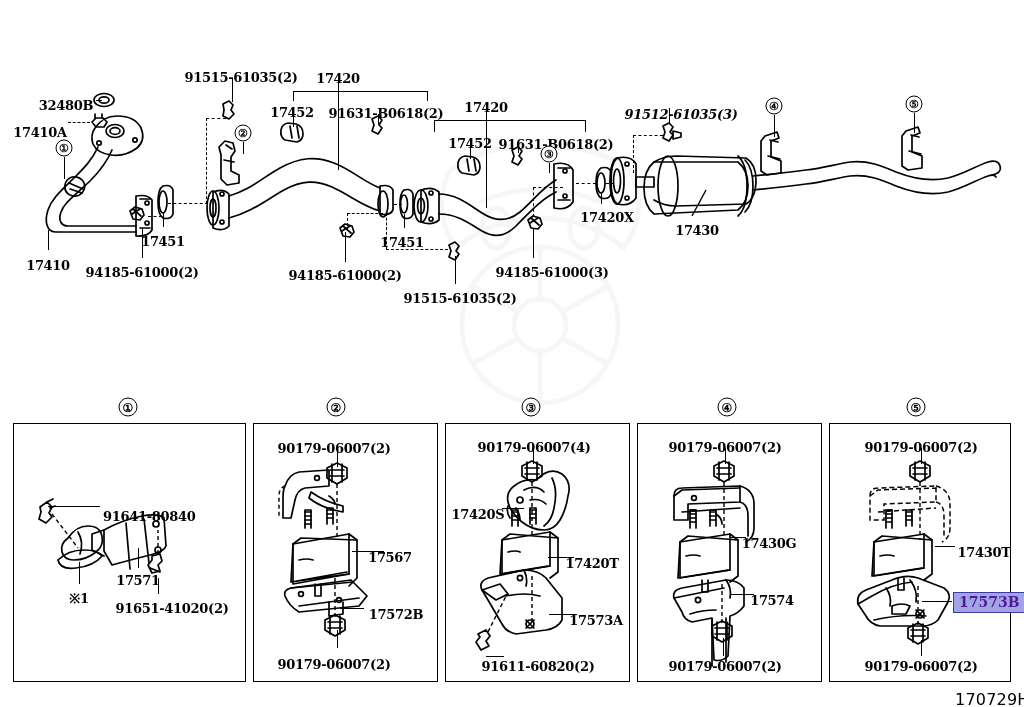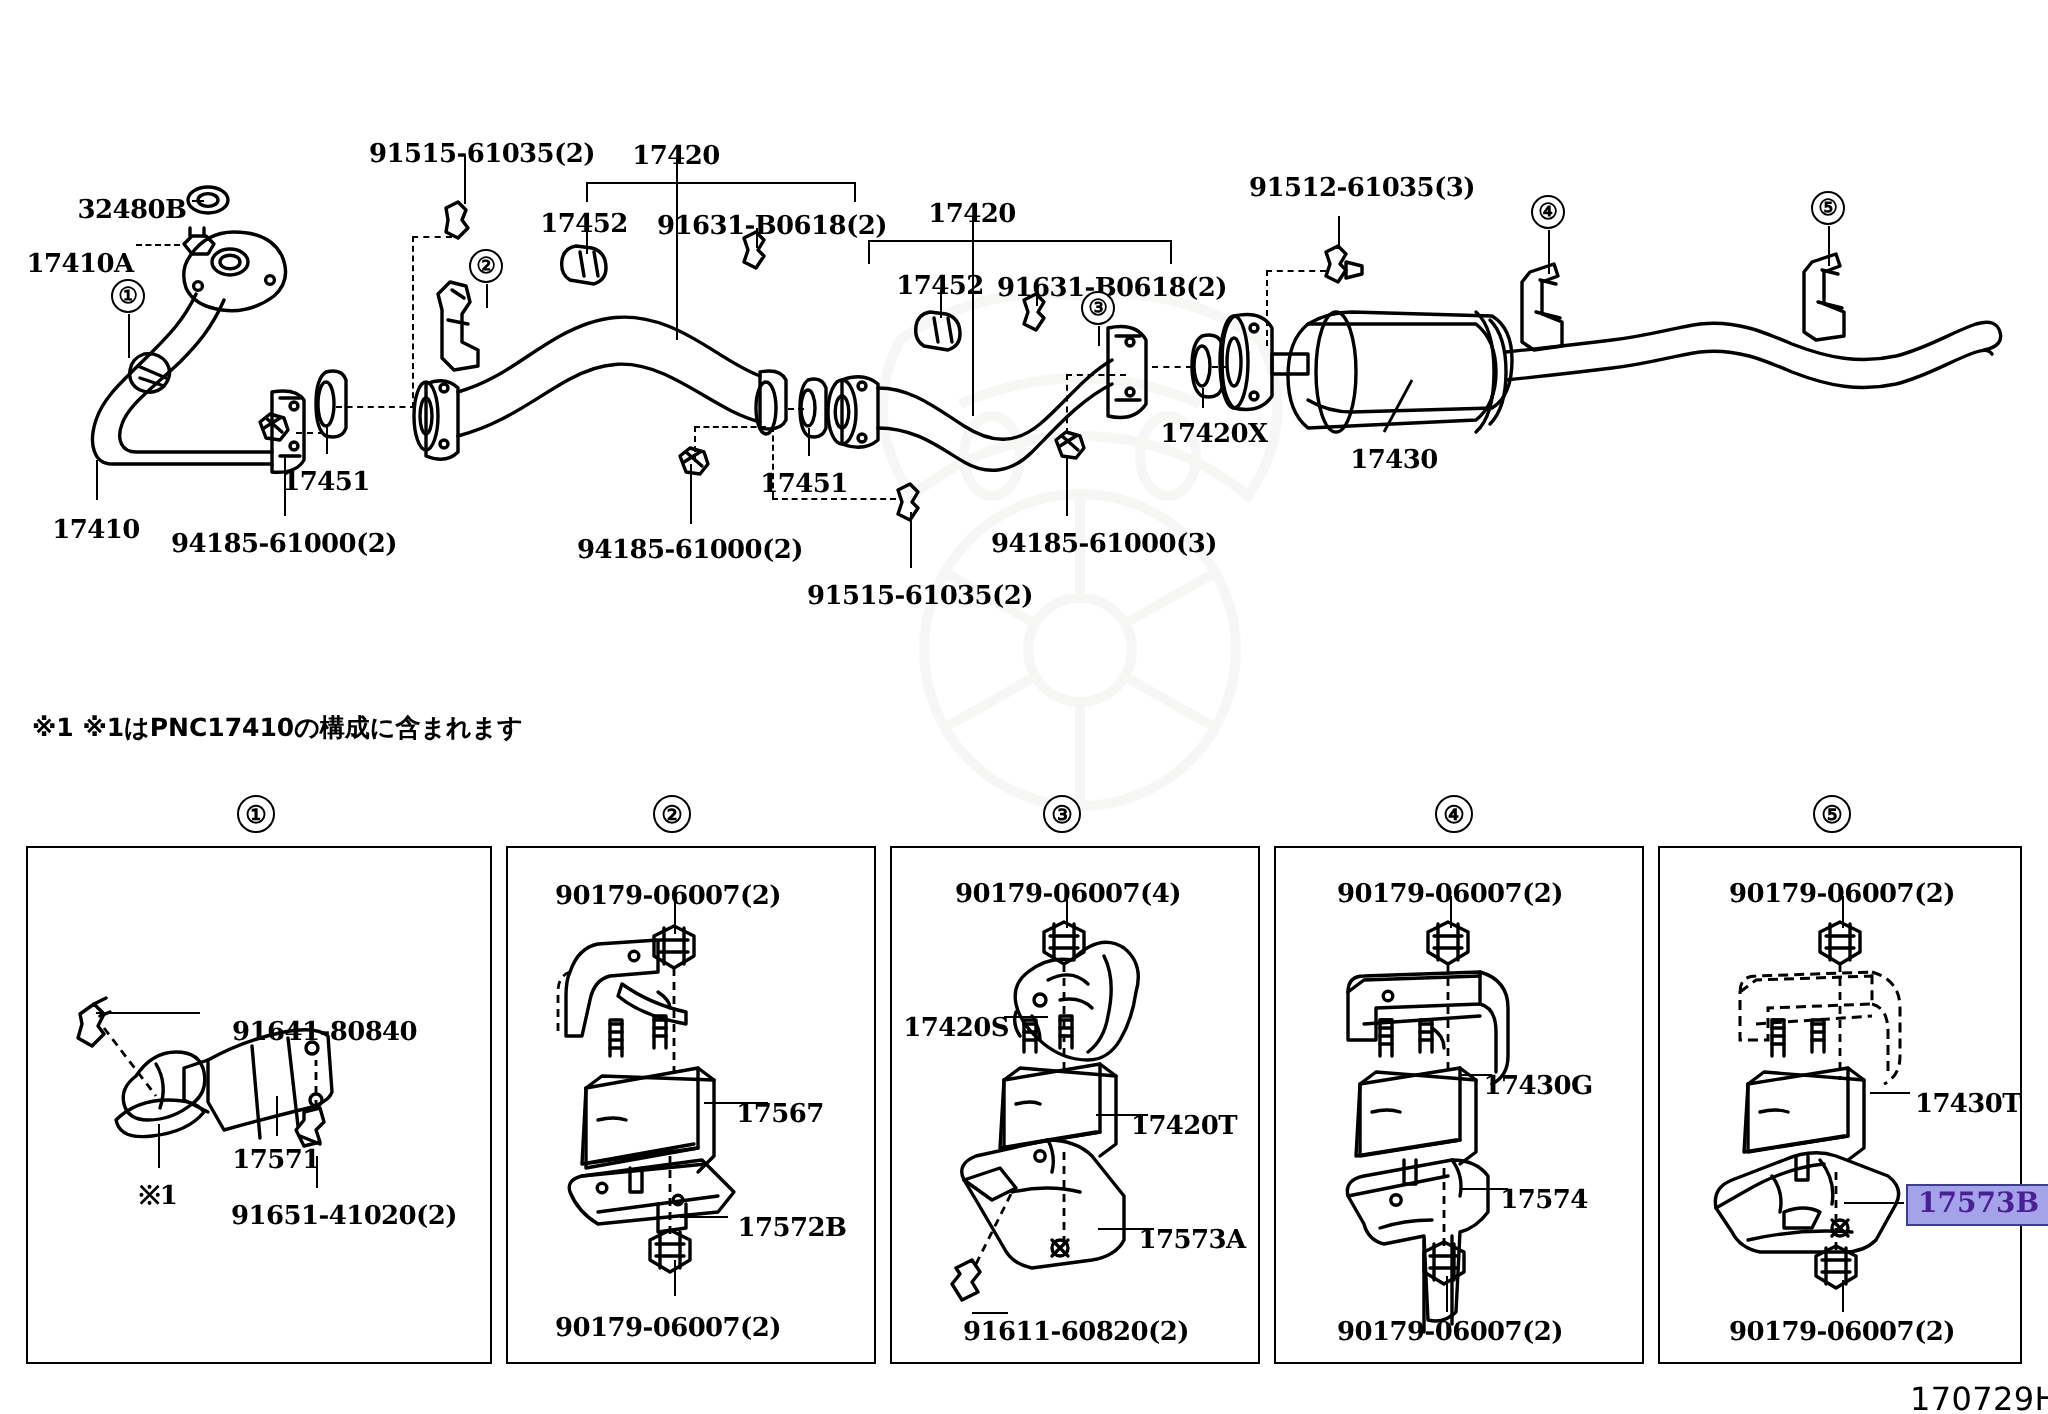--- a/index.html
+++ b/index.html
@@ -462,21 +462,20 @@
                M18 48 l8 -6 l58 -2 M26 64 l58 -4" stroke="#000" stroke-width="1.5" stroke-dasharray="5 3" fill="none"></path>
       <path d="M68 34 L68 92" stroke="#000" stroke-width="1.4" stroke-dasharray="4 3" fill="none"></path>
       <path d="M66 138 L66 178" stroke="#000" stroke-width="1.4" stroke-dasharray="4 3" fill="none"></path>
     </svg>
   </div>
   <div class="ln lnv" style="left:921px;top:448px;height:16px;"></div>
   <div class="ln lnh" style="left:935px;top:546px;width:20px;"></div>
   <div class="ln lnh" style="left:922px;top:601px;width:30px;"></div>
   <div class="ln lnv" style="left:921px;top:640px;height:16px;"></div>
 
-  <div class="lbl jp" style="left:16px;top:358px;">※1 ※1はPNC17410の構成に含まれます</div>
 
   <div class="figcode" style="left:955px;top:690px;">170729H</div>
 
   <div id="main-labels-layer">
       <div class="lbl ctr" style="left: 66px; top: 99px;">32480B</div>
       <div class="lbl ctr" style="left: 40px; top: 126px;">17410A</div>
       <div class="lbl ctr" style="left: 48px; top: 259px;">17410</div>
       <div class="lbl ctr" style="left: 142px; top: 266px;">94185-61000(2)</div>
       <div class="lbl ctr" style="left: 163px; top: 235px;">17451</div>
       <div class="lbl ctr" style="left: 241px; top: 71px;">91515-61035(2)</div>
@@ -484,40 +483,40 @@
       <div class="lbl ctr" style="left: 292px; top: 106px;">17452</div>
       <div class="lbl ctr" style="left: 386px; top: 107px;">91631-B0618(2)</div>
       <div class="lbl ctr" style="left: 345px; top: 269px;">94185-61000(2)</div>
       <div class="lbl ctr" style="left: 402px; top: 236px;">17451</div>
       <div class="lbl ctr" style="left: 460px; top: 292px;">91515-61035(2)</div>
       <div class="lbl ctr" style="left: 486px; top: 101px;">17420</div>
       <div class="lbl ctr" style="left: 470px; top: 137px;">17452</div>
       <div class="lbl ctr" style="left: 556px; top: 138px;">91631-B0618(2)</div>
       <div class="lbl ctr" style="left: 552px; top: 266px;">94185-61000(3)</div>
       <div class="lbl ctr" style="left: 607px; top: 211px;">17420X</div>
-      <div class="lbl ctr" style="left: 681px; top: 88px;">91512-61035(3)</div>
+      <div class="lbl ctr" style="left: 681px; top: 108px; font-style: italic;">91512-61035(3)</div>
       <div class="lbl ctr" style="left: 697px; top: 224px;">17430</div>
     </div>
   <div id="main-circles-layer">
       <div class="circnum" style="left: 64px; top: 148px;">①</div>
       <div class="circnum" style="left: 243px; top: 133px;">②</div>
       <div class="circnum" style="left: 549px; top: 154px;">③</div>
       <div class="circnum" style="left: 774px; top: 106px;">④</div>
       <div class="circnum" style="left: 914px; top: 104px;">⑤</div>
     </div>
   <div id="panel-headers-layer">
       <div class="circnum big" style="left: 128px; top: 407px;">①</div>
       <div class="circnum big" style="left: 336px; top: 407px;">②</div>
       <div class="circnum big" style="left: 531px; top: 407px;">③</div>
       <div class="circnum big" style="left: 727px; top: 407px;">④</div>
       <div class="circnum big" style="left: 916px; top: 407px;">⑤</div>
     </div>
   <div id="panels-layer">
       <div class="panel" style="left: 13px; top: 423px; width: 233px; height: 259px;"></div>
-      <div class="lbl" style="left: 116px; top: 510px;">91641-80840</div>
+      <div class="lbl" style="left: 103px; top: 510px;">91641-80840</div>
       <div class="lbl ctr" style="left: 138px; top: 574px; text-align: right;">17571</div>
       <div class="lbl ctr" style="left: 79px; top: 592px;">※1</div>
       <div class="lbl ctr" style="left: 172px; top: 602px;">91651-41020(2)</div>
       <div class="panel" style="left: 253px; top: 423px; width: 185px; height: 259px;"></div>
       <div class="lbl ctr" style="left: 334px; top: 442px;">90179-06007(2)</div>
       <div class="lbl ctr" style="left: 390px; top: 551px;">17567</div>
       <div class="lbl ctr" style="left: 396px; top: 608px;">17572B</div>
       <div class="lbl ctr" style="left: 334px; top: 658px;">90179-06007(2)</div>
       <div class="panel" style="left: 445px; top: 423px; width: 185px; height: 259px;"></div>
       <div class="lbl ctr" style="left: 534px; top: 441px;">90179-06007(4)</div>

